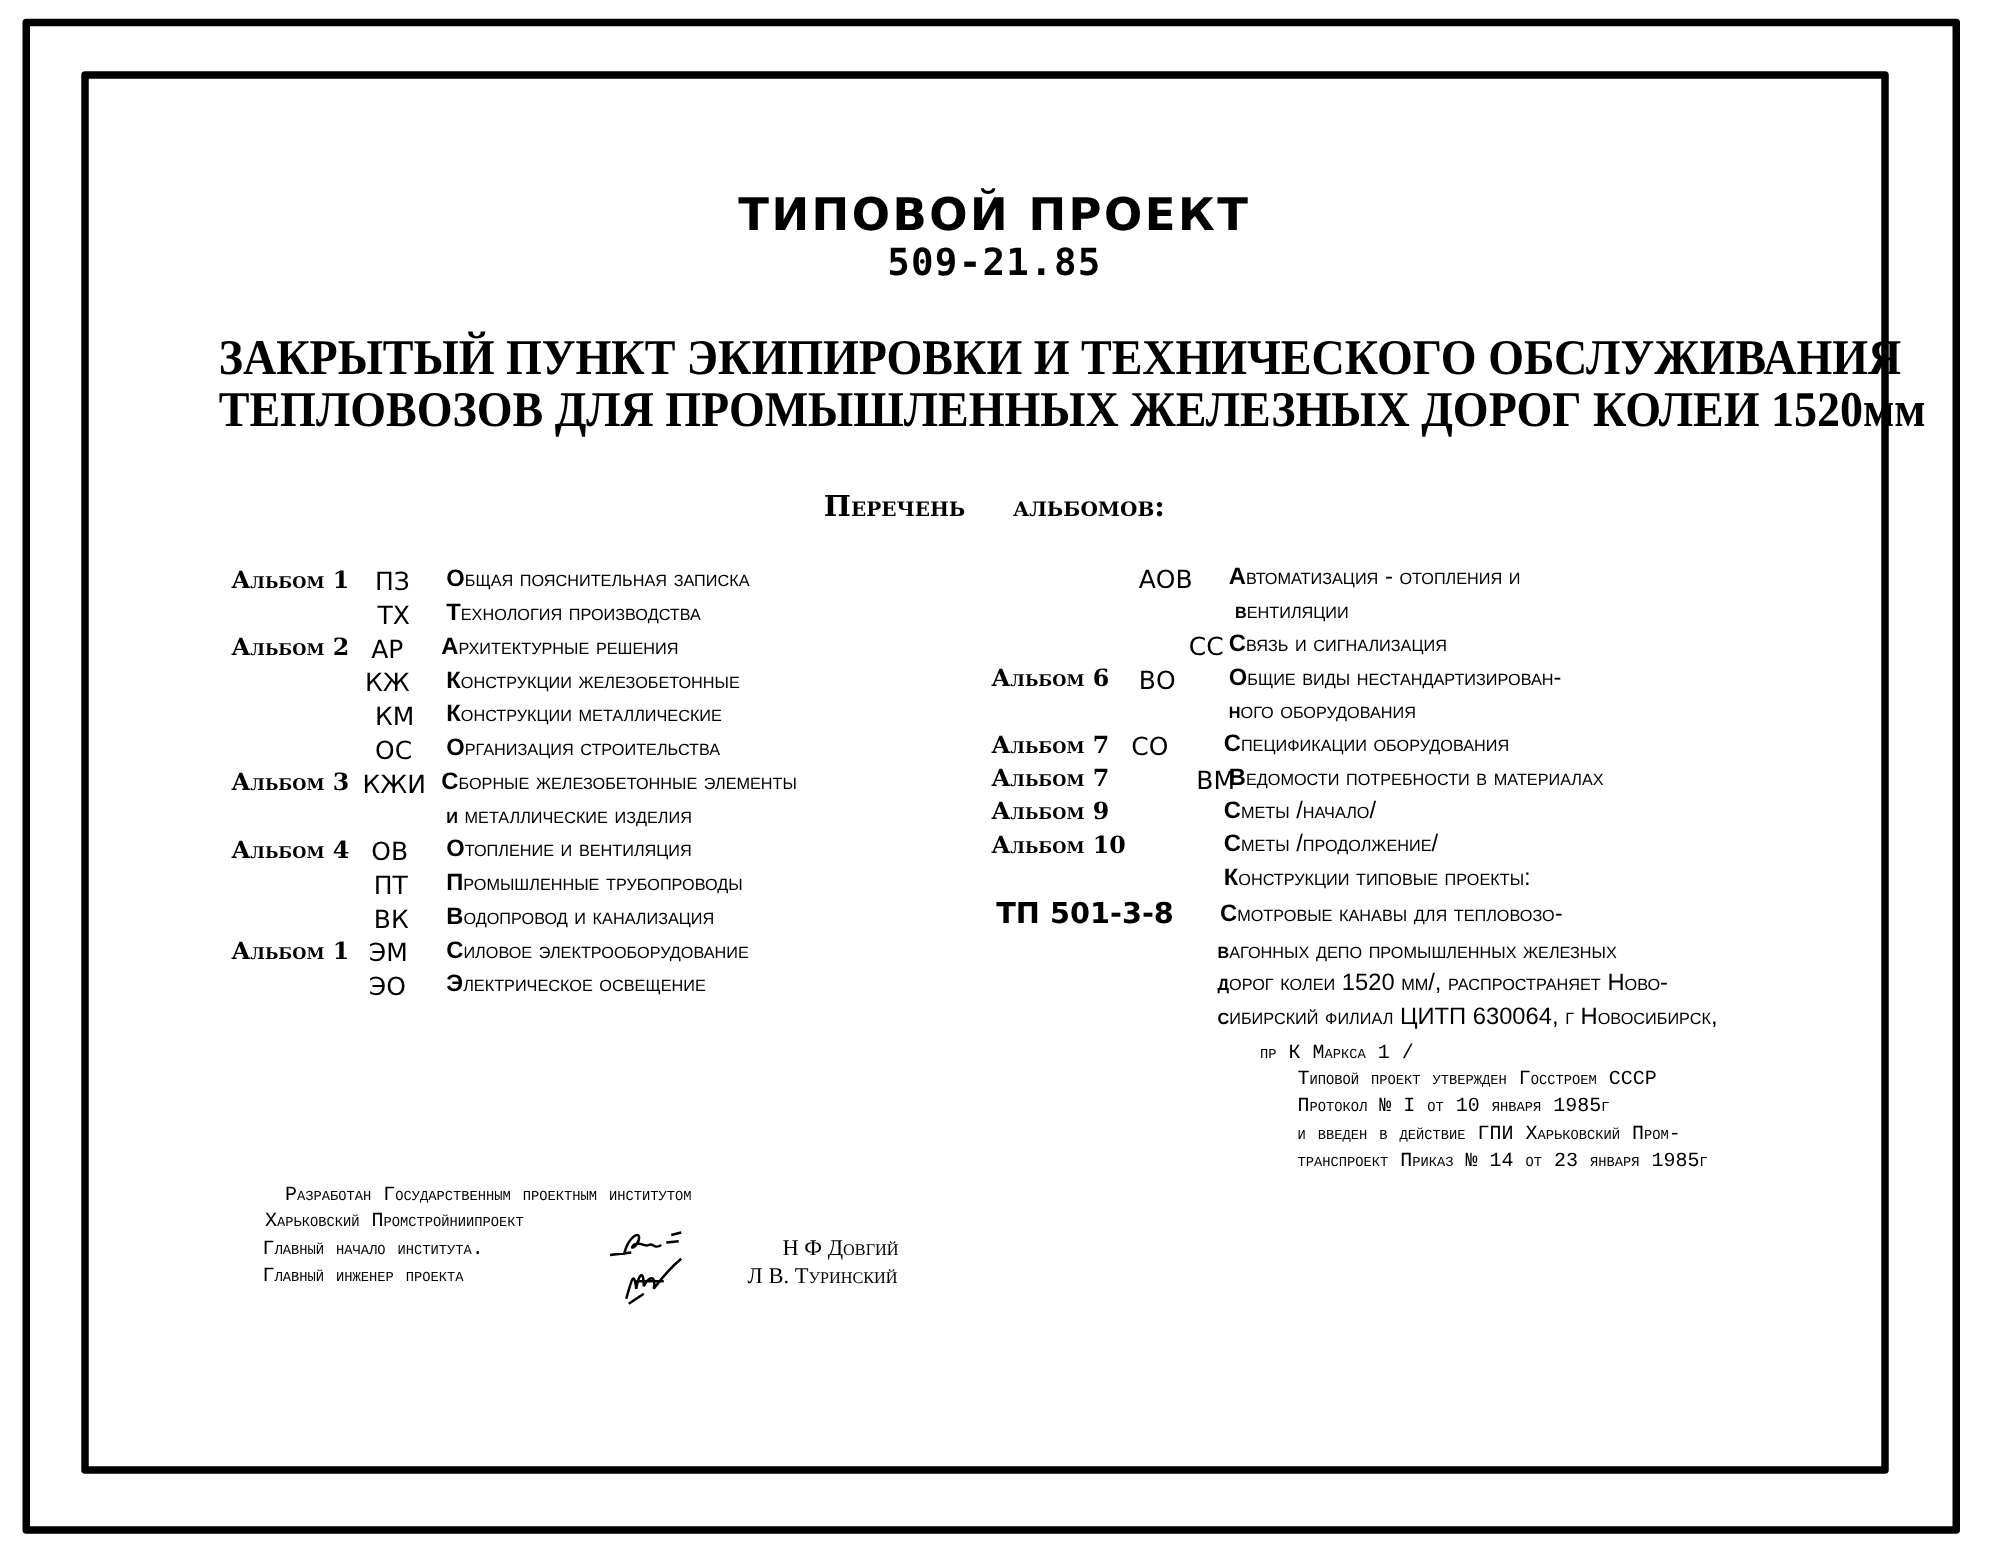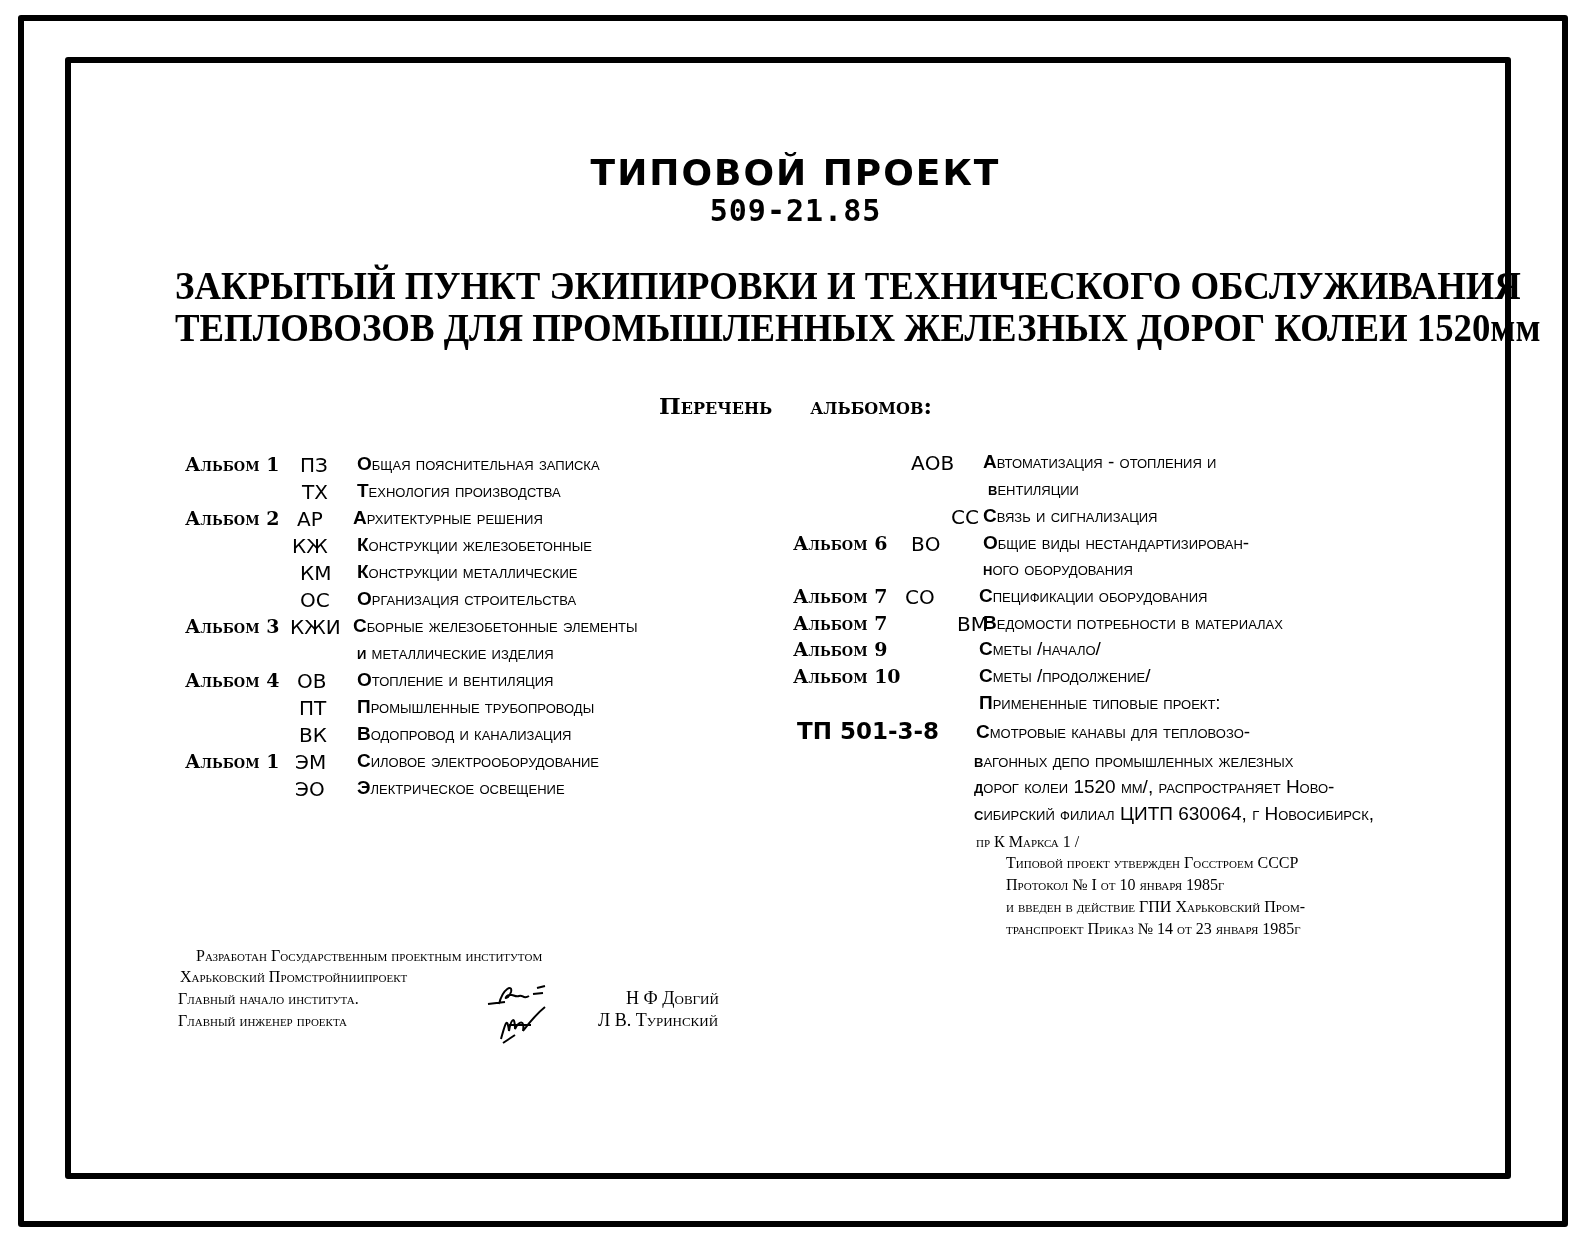--- a/index.html
+++ b/index.html
@@ -31,21 +31,21 @@
       left: 0; width: 1591px; top: 392px; text-align: center;
       font-family: "DejaVu Serif", serif; font-weight: bold; font-size: 23px; font-variant: small-caps;
       word-spacing: 30px;
     }
     .row { position: absolute; height: 26px; font-family: "Liberation Sans", sans-serif; font-size: 19px; font-variant: small-caps; white-space: nowrap; }
     .album { position: absolute; font-family: "DejaVu Serif", serif; font-size: 19px; font-variant: small-caps; font-weight: bold; }
     .code { position: absolute; font-family: "DejaVu Sans", sans-serif; font-weight: normal; font-size: 20px; }
     .desc { position: absolute; font-family: "Liberation Sans", sans-serif; font-size: 19px; font-variant: small-caps; }
     .desc::first-letter { font-weight: bold; }
     .tp-code { font-family: "DejaVu Sans", sans-serif; font-size: 23px; font-weight: bold; }
-    .small { font-family: Liberation Serif, serif; font-size: 16px; font-variant: small-caps; }
+    .small { font-family: Liberation Mono, monospace; font-size: 16px; font-variant: small-caps; margin-left: 32px; }
     .sig-name { font-family: "Liberation Serif", serif; font-size: 18px; font-variant: small-caps; }
     .signature svg { display: block; }
   </style>
 </head>
 <body>
 
 <div class="outer-frame"></div>
 <div class="inner-frame"></div>
 
 <div class="abs title-main">ТИПОВОЙ ПРОЕКТ</div>
@@ -165,21 +165,21 @@
     <span class="desc" style="left:186px;">Сметы /начало/</span>
   </div>
   <div class="row" style="left:793px; top:665px;">
     <span class="album" style="left:0;">Альбом 10</span>
     <span class="code" style="left:118px;"></span>
     <span class="desc" style="left:186px;">Сметы /продолжение/</span>
   </div>
   <div class="row" style="left:793px; top:692px;">
     <span class="album" style="left:0;"></span>
     <span class="code" style="left:118px;"></span>
-    <span class="desc" style="left:186px;">Примененные типовые проект:</span>
+    <span class="desc" style="left:186px;">Конструкции типовые проекты:</span>
   </div>
 </div>
 
 <div class="abs tp-code" style="left:797px; top:718px;">ТП 501-3-8</div>
 <div class="abs desc" style="left:976px; top:721px;">Смотровые канавы для тепловозо-</div>
 <div class="abs desc" style="left:974px; top:750px;">вагонных депо промышленных железных</div>
 <div class="abs desc" style="left:974px; top:776px;">дорог колеи 1520 мм/, распространяет Ново-</div>
 <div class="abs desc" style="left:974px; top:803px;">сибирский филиал ЦИТП 630064, г Новосибирск,</div>
 <div class="abs small" style="left:976px; top:833px;">пр К Маркса 1 /</div>
 

